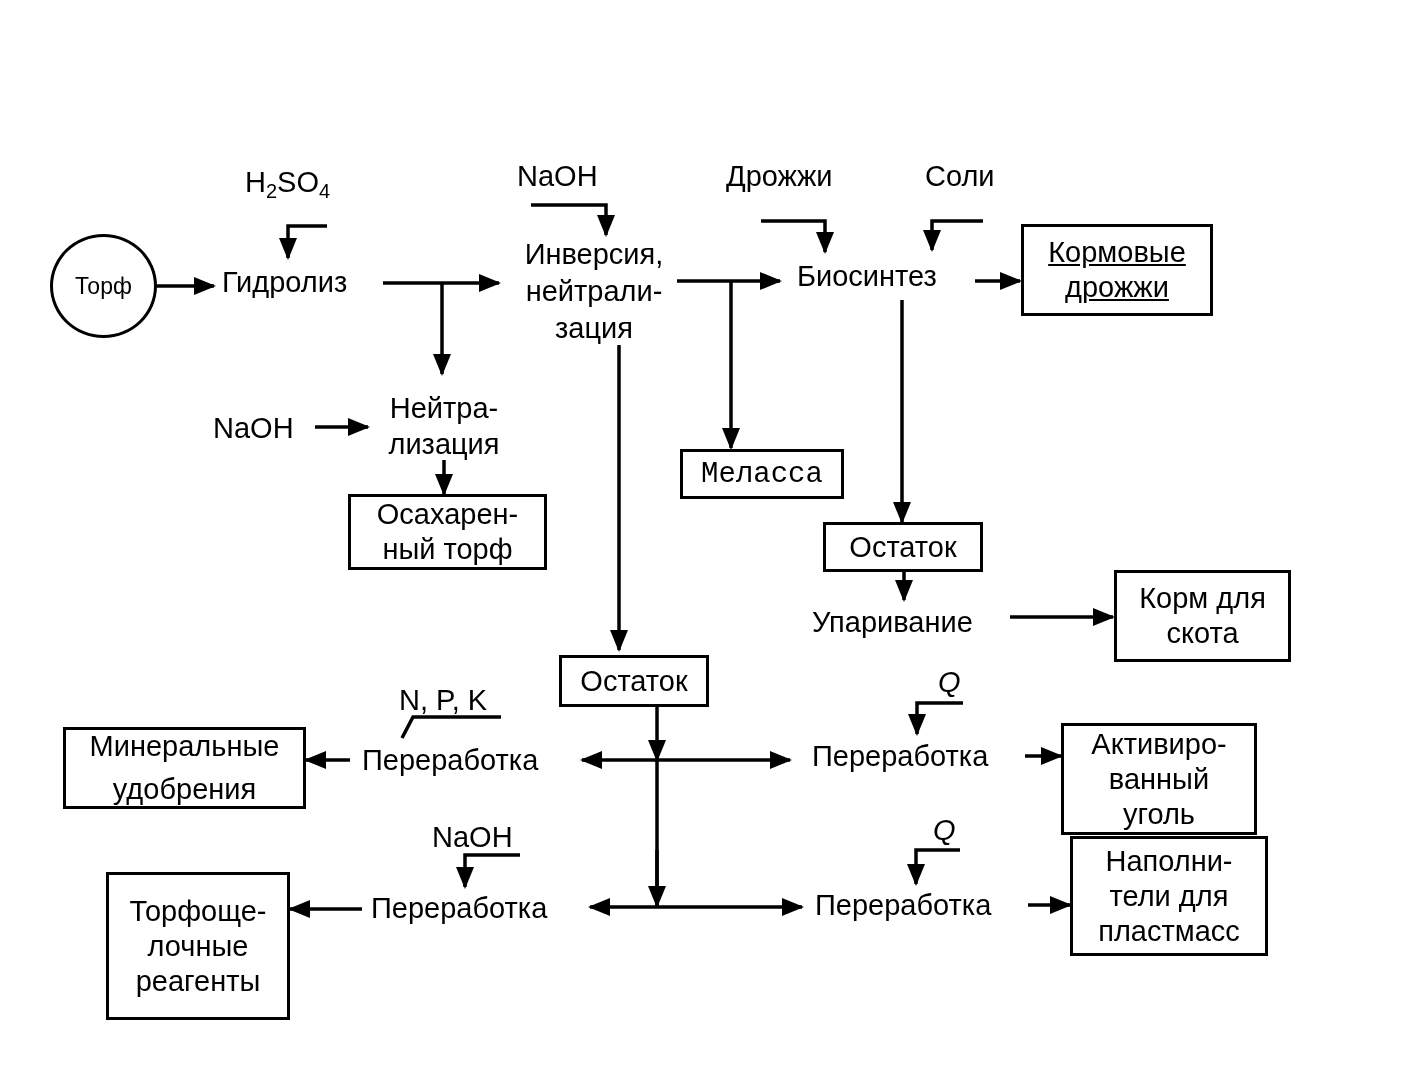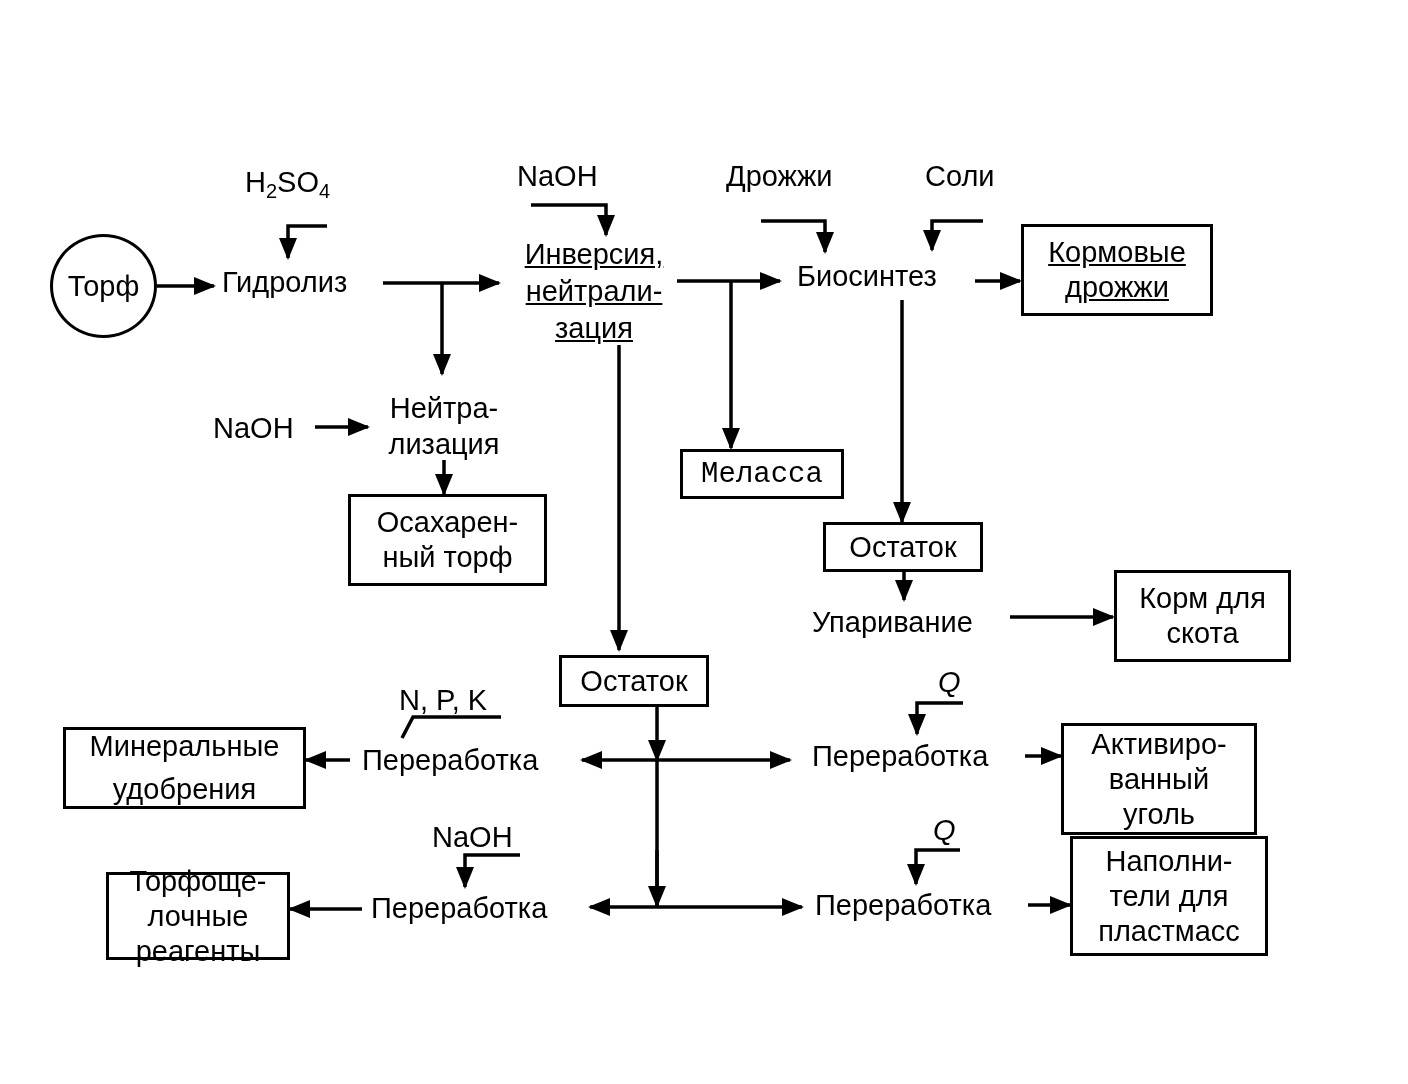--- a/index.html
+++ b/index.html
@@ -4,21 +4,21 @@
 <style>
   html, body { margin: 0; padding: 0; background: #ffffff; }
   body { width: 1408px; height: 1084px; position: relative; overflow: hidden;
          font-family: "Liberation Sans", "DejaVu Sans", sans-serif; color: #000; }
   svg#diagram { position: absolute; left: 0; top: 0; }
   .lbl { position: absolute; font-size: 29px; line-height: 36px; text-align: center; white-space: nowrap; }
   .box { position: absolute; border: 3px solid #000; box-sizing: border-box; display: flex;
          flex-direction: column; align-items: center; justify-content: center;
          font-size: 29px; line-height: 35px; text-align: center; }
   .circle { position: absolute; border: 3px solid #000; border-radius: 50%; box-sizing: border-box;
-            display: flex; align-items: center; justify-content: center; font-size: 29px; }
+            display: flex; align-items: center; justify-content: center; font-size: 23px; }
   .it { font-style: italic; }
   sub { font-size: 20px; vertical-align: -6px; }
 </style>
 </head>
 <body>
 
 <svg id="diagram" width="1408" height="1084">
   <defs>
     <marker id="ah" markerWidth="10" markerHeight="10" refX="9" refY="5" orient="auto" markerUnits="userSpaceOnUse">
       <path d="M0,0 L10,5 L0,10 Z" fill="#000"></path>
@@ -94,21 +94,21 @@
 </div>
 
 <div class="lbl" style="left:245px;top:164px;">
   <span>H</span><sub>2</sub><span>SO</span><sub>4</sub>
 </div>
 
 <div class="lbl" style="left:222px;top:264px;">Гидролиз</div>
 
 <div class="lbl" style="left:517px;top:158px;">NaOH</div>
 
-<div class="lbl" style="left:510px;top:236px;width:168px;line-height:37px;text-decoration:underline;">
+<div class="lbl" style="left:510px;top:236px;width:168px;line-height:37px;">
   <div>Инверсия,</div>
   <div>нейтрали-</div>
   <div>зация</div>
 </div>
 
 <div class="lbl" style="left:726px;top:158px;">Дрожжи</div>
 <div class="lbl" style="left:925px;top:158px;">Соли</div>
 
 <div class="lbl" style="left:797px;top:258px;">Биосинтез</div>
 
@@ -117,21 +117,21 @@
   <div>дрожжи</div>
 </div>
 
 <div class="lbl" style="left:213px;top:410px;">NaOH</div>
 
 <div class="lbl" style="left:376px;top:390px;width:136px;">
   <div>Нейтра-</div>
   <div>лизация</div>
 </div>
 
-<div class="box" style="left:348px;top:494px;width:199px;height:92px;">
+<div class="box" style="left:348px;top:494px;width:199px;height:76px;">
   <div>Осахарен-</div>
   <div>ный торф</div>
 </div>
 
 <div class="box" style="left:680px;top:449px;width:164px;height:50px;font-family:Liberation Mono, monospace;">Меласса</div>
 
 <div class="box" style="left:823px;top:522px;width:160px;height:50px;">Остаток</div>
 
 <div class="lbl" style="left:812px;top:604px;">Упаривание</div>
 
@@ -158,21 +158,21 @@
 <div class="box" style="left:1061px;top:706px;width:196px;height:112px;margin-top:17px;">
   <div>Активиро-</div>
   <div>ванный</div>
   <div>уголь</div>
 </div>
 
 <div class="lbl" style="left:432px;top:819px;">NaOH</div>
 
 <div class="lbl" style="left:371px;top:890px;">Переработка</div>
 
-<div class="box" style="left:106px;top:872px;width:184px;height:88px;">
+<div class="box" style="left:106px;top:872px;width:184px;height:148px;">
   <div>Торфоще-</div>
   <div>лочные</div>
   <div>реагенты</div>
 </div>
 
 <div class="lbl it" style="left:933px;top:812px;">Q</div>
 
 <div class="lbl" style="left:815px;top:887px;">Переработка</div>
 
 <div class="box" style="left:1070px;top:836px;width:198px;height:120px;">

